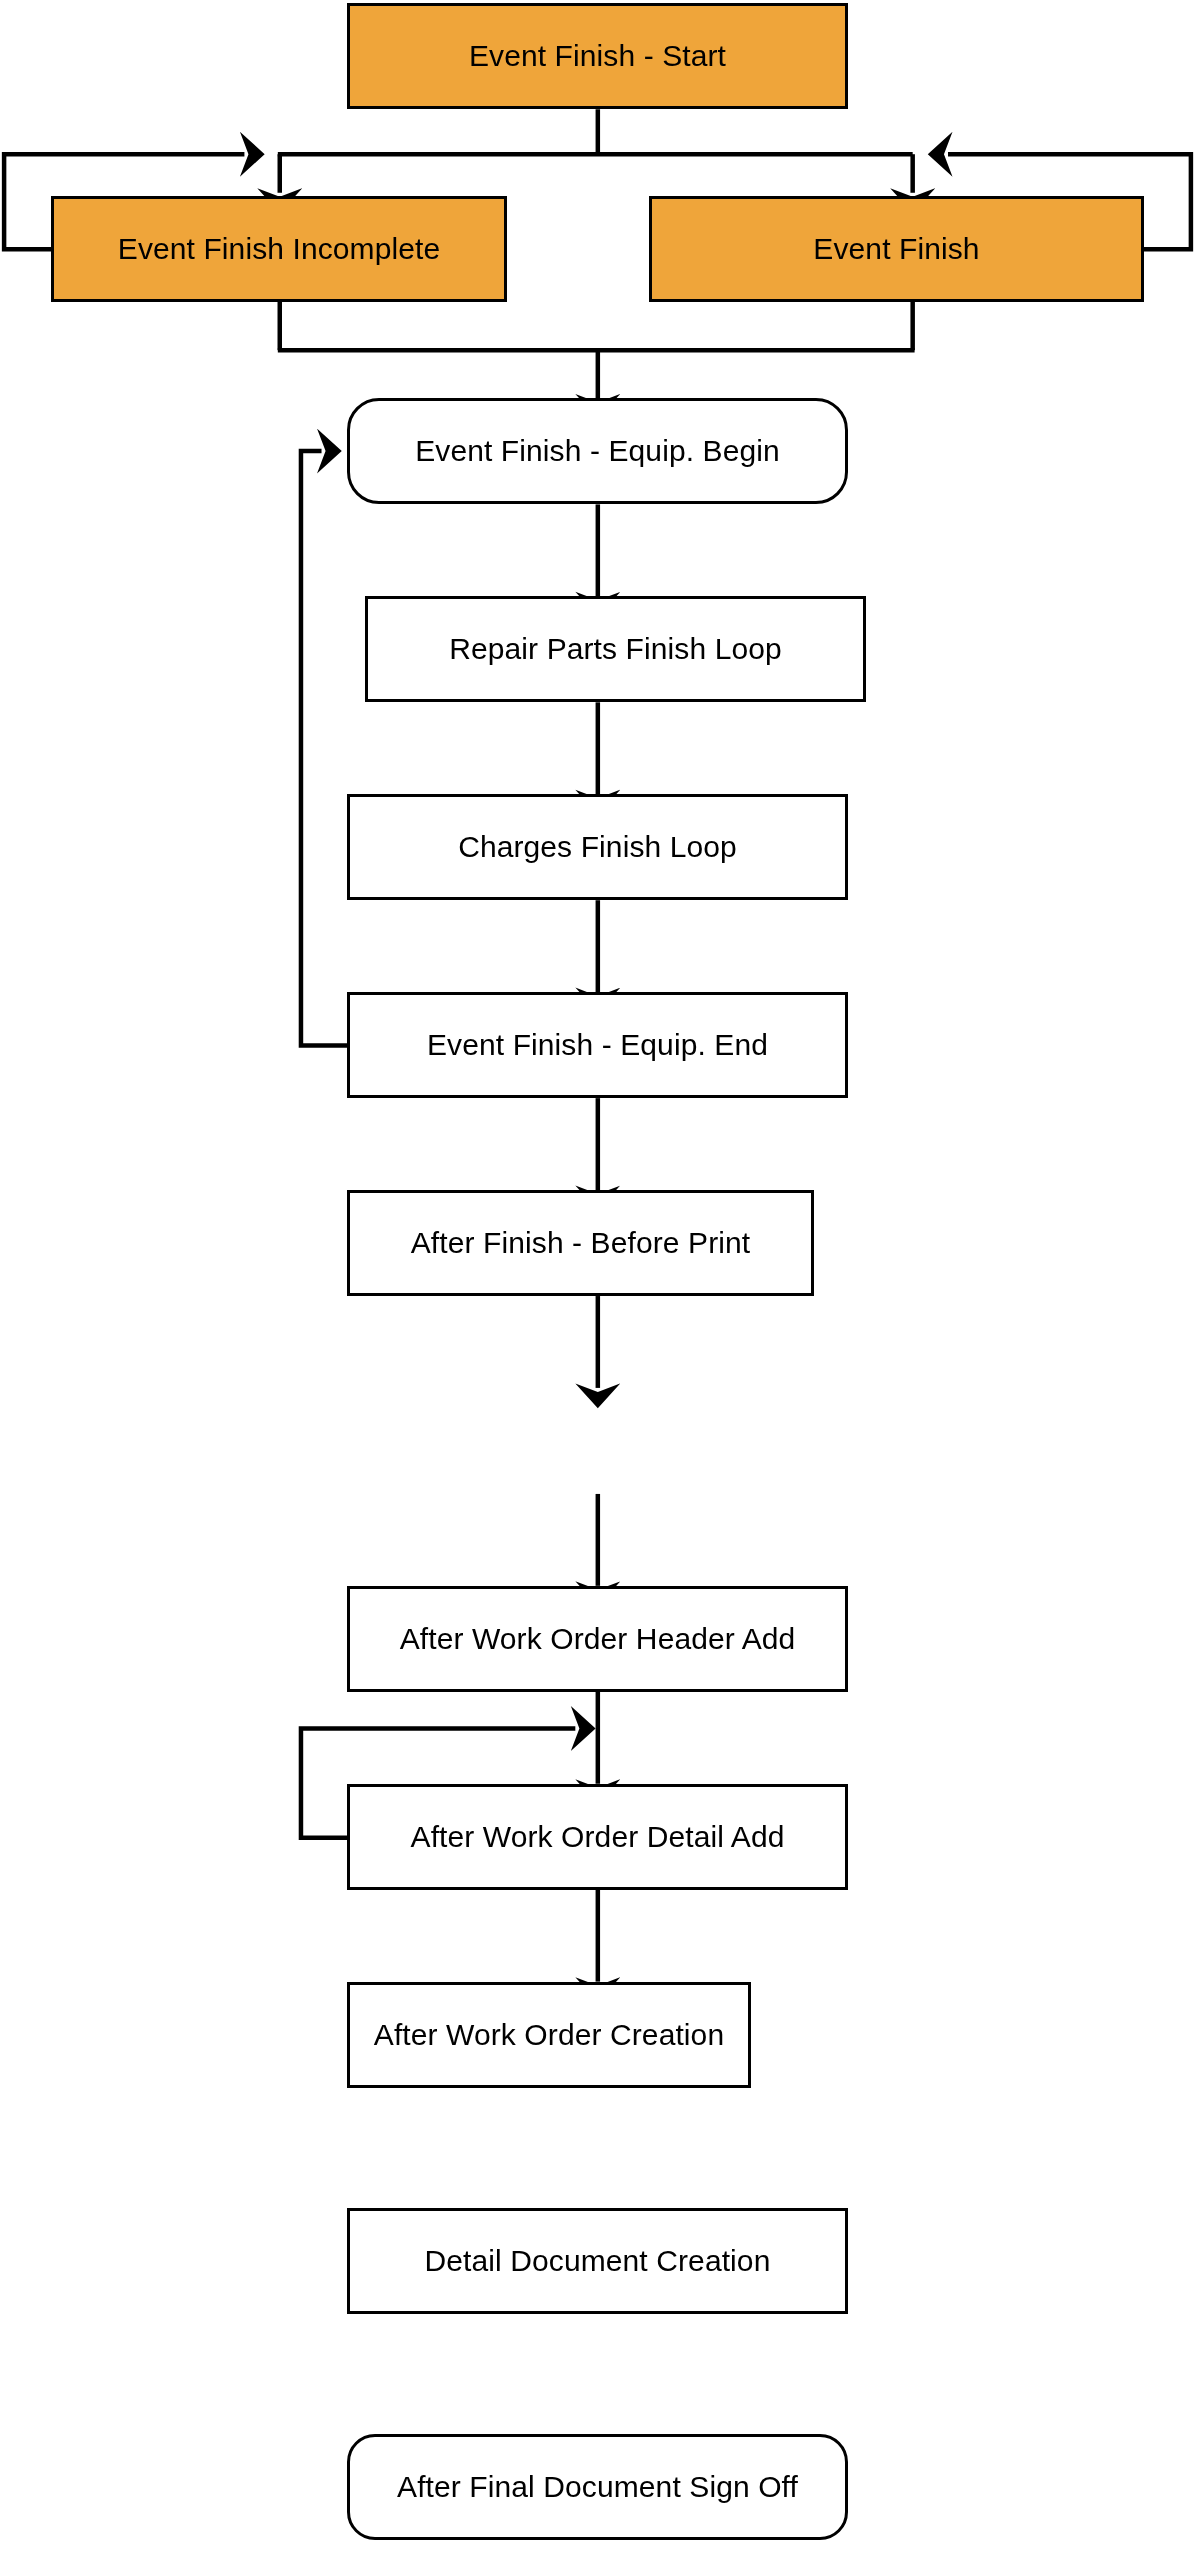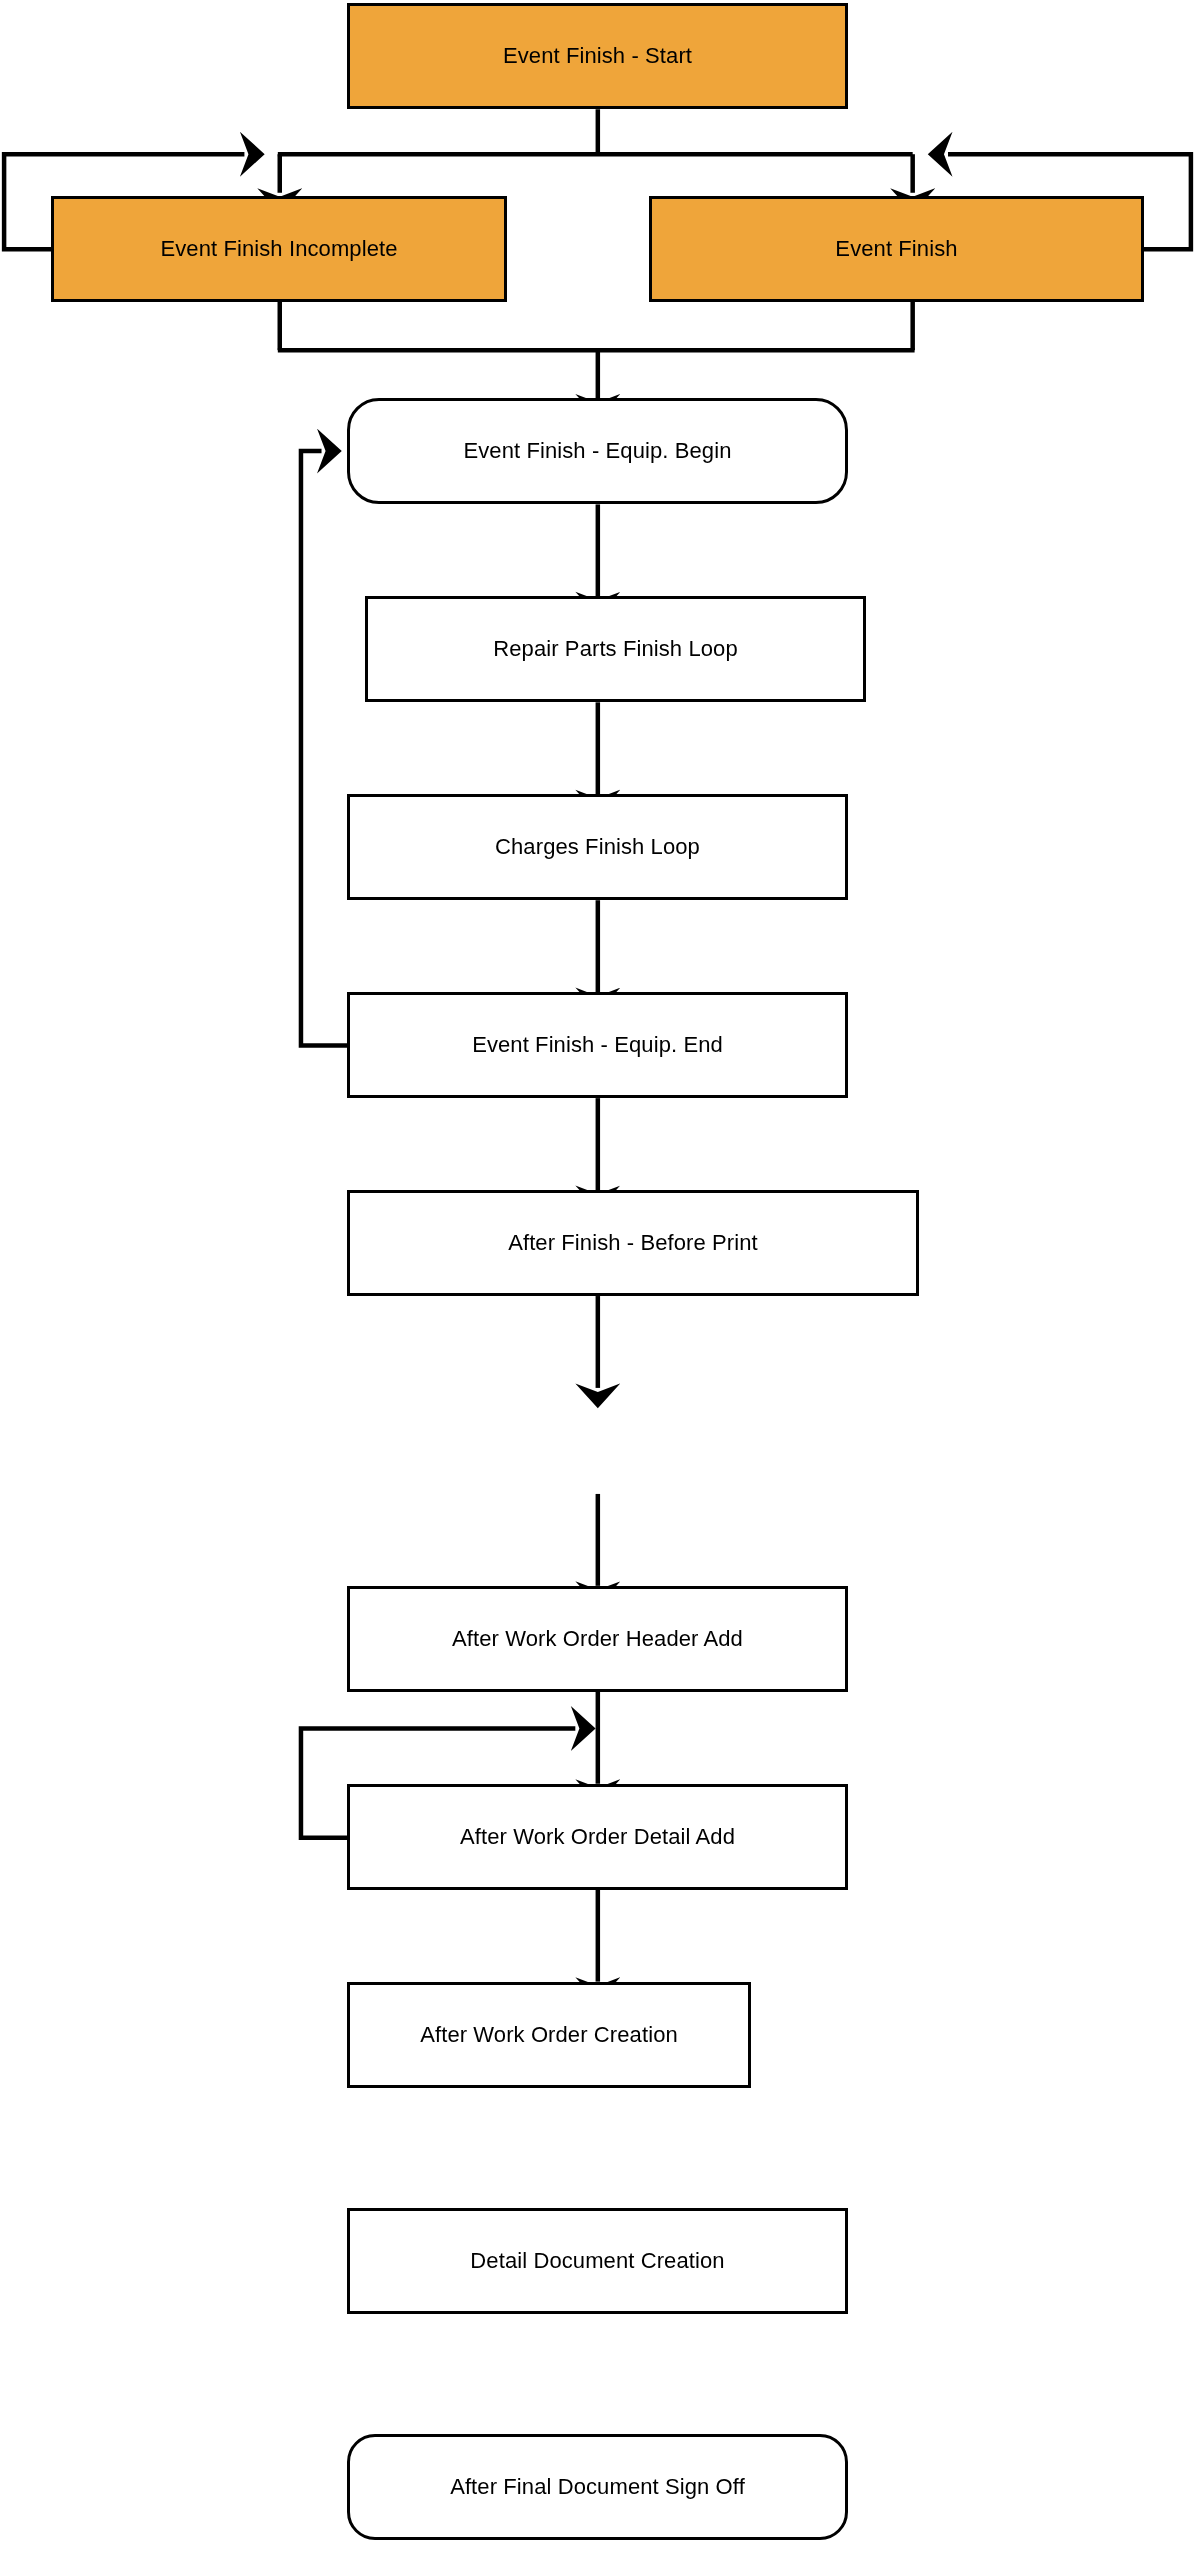--- a/index.html
+++ b/index.html
@@ -29,21 +29,21 @@
   .node {
     position: absolute;
     box-sizing: border-box;
     border: 3.2px solid #000000;
     background: #ffffff;
     display: flex;
     align-items: center;
     justify-content: center;
     text-align: center;
     color: #000000;
-    font-size: 22px;
+    font-size: 30px;
     font-family: "Liberation Sans", sans-serif;
     line-height: 1.2;
     letter-spacing: 0.1px;
     z-index: 2;
   }
   .node.orange {
     background: #efa53a;
   }
   .node-label {
     display: block;
@@ -129,21 +129,21 @@
   </div>
 
   <div class="node" style="left:347px; top:794px; width:501px; height:106px;">
     <span class="node-label">Charges Finish Loop</span>
   </div>
 
   <div class="node" style="left:347px; top:992px; width:501px; height:106px;">
     <span class="node-label">Event Finish - Equip. End</span>
   </div>
 
-  <div class="node" style="left:347px; top:1190px; width:572px; height:106px;">
+  <div class="node" style="left:347px; top:1190px; width:467px; height:106px;">
     <span class="node-label">After Finish - Before Print</span>
   </div>
 
 
   <div class="node" style="left:347px; top:1586px; width:501px; height:106px;align-items:center;">
     <span class="node-label">After Work Order Header Add</span>
   </div>
 
   <div class="node" style="left:347px; top:1784px; width:501px; height:106px;">
     <span class="node-label">After Work Order Detail Add</span>

